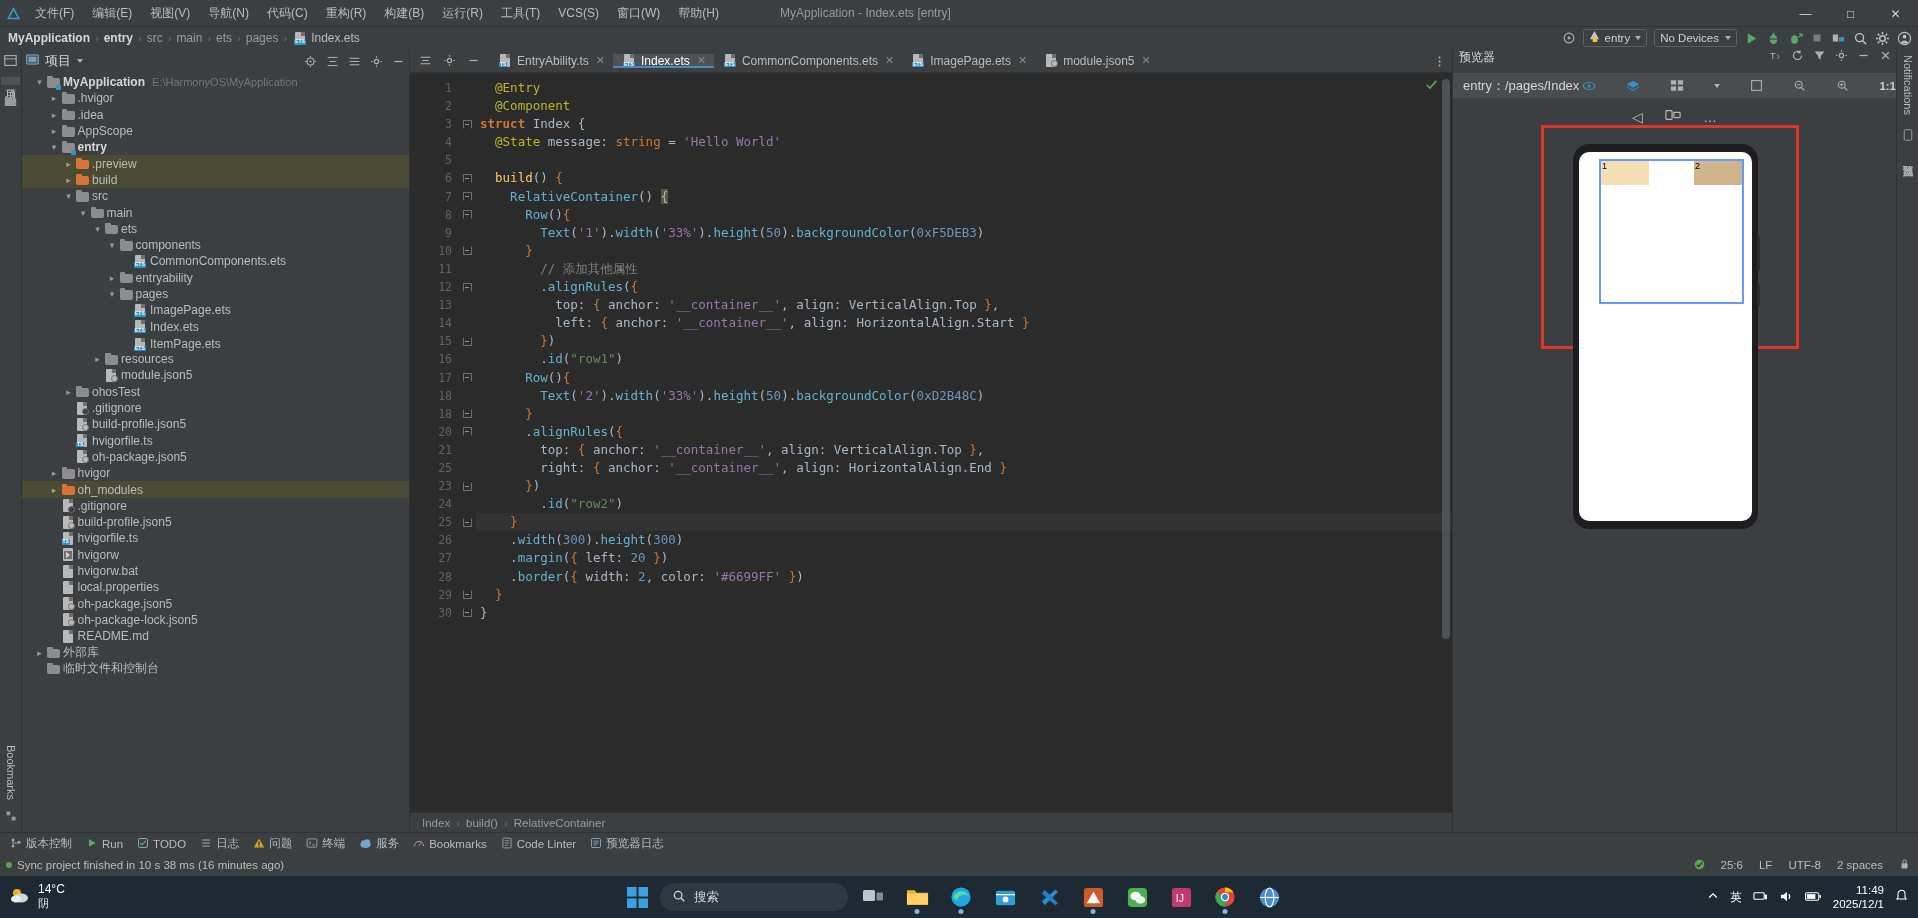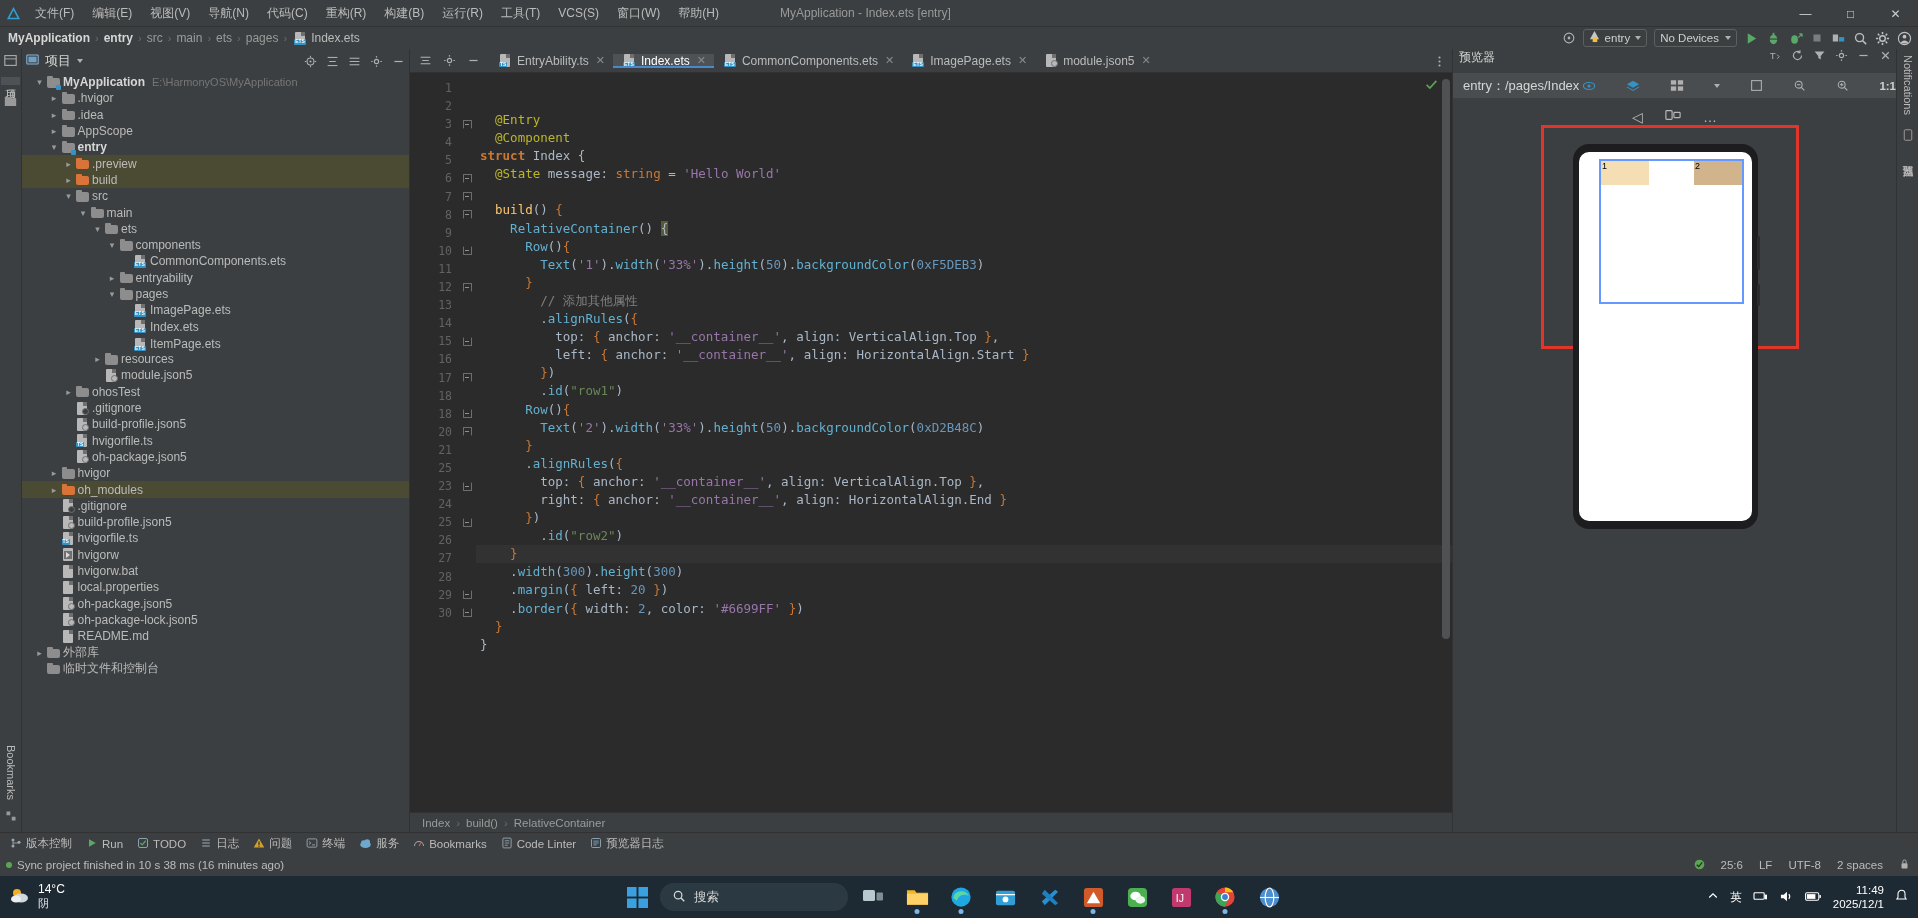--- a/index.html
+++ b/index.html
@@ -163,21 +163,21 @@
   .gutter .ln { height: 18.1px; line-height: 18.1px; padding-right: 6px; position: relative; }
   .fold-col { width: 18px; flex: 0 0 18px; background: #2b2b2b; padding-top: 6px; }
   .fold-col .fl { height: 18.1px; display: flex; align-items: center; justify-content: center; }
   .fold-mark { width: 9px; height: 9px; border: 1px solid #6b6f70; position: relative; border-radius: 1px; }
   .fold-mark::before { content: ""; position: absolute; left: 1.5px; right: 1.5px; top: 3px; height: 1px; background: #8d9192; }
   .fold-mark.top { border-bottom-color: transparent; }
   .fold-mark.bot { border-top-color: transparent; }
 
   .code {
     flex: 1; padding-top: 6px; font-family: "DejaVu Sans Mono", monospace; font-size: 12.5px;
-    color: #a9b7c6; white-space: pre; overflow: hidden; position: relative; margin-top: 32px;
+    color: #a9b7c6; white-space: pre; overflow: hidden; position: relative;
   }
   .code .line { height: 18.1px; line-height: 18.1px; padding-left: 4px; }
   .code .line.cur { background: #323232; }
   .kw { color: #cc7832; font-weight: bold; }
   .ann { color: #bbb529; }
   .cls { color: #a9b7c6; }
   .fn { color: #ffc66d; }
   .str { color: #6a8759; }
   .strp { color: #9876aa; }
   .num { color: #6897bb; }

